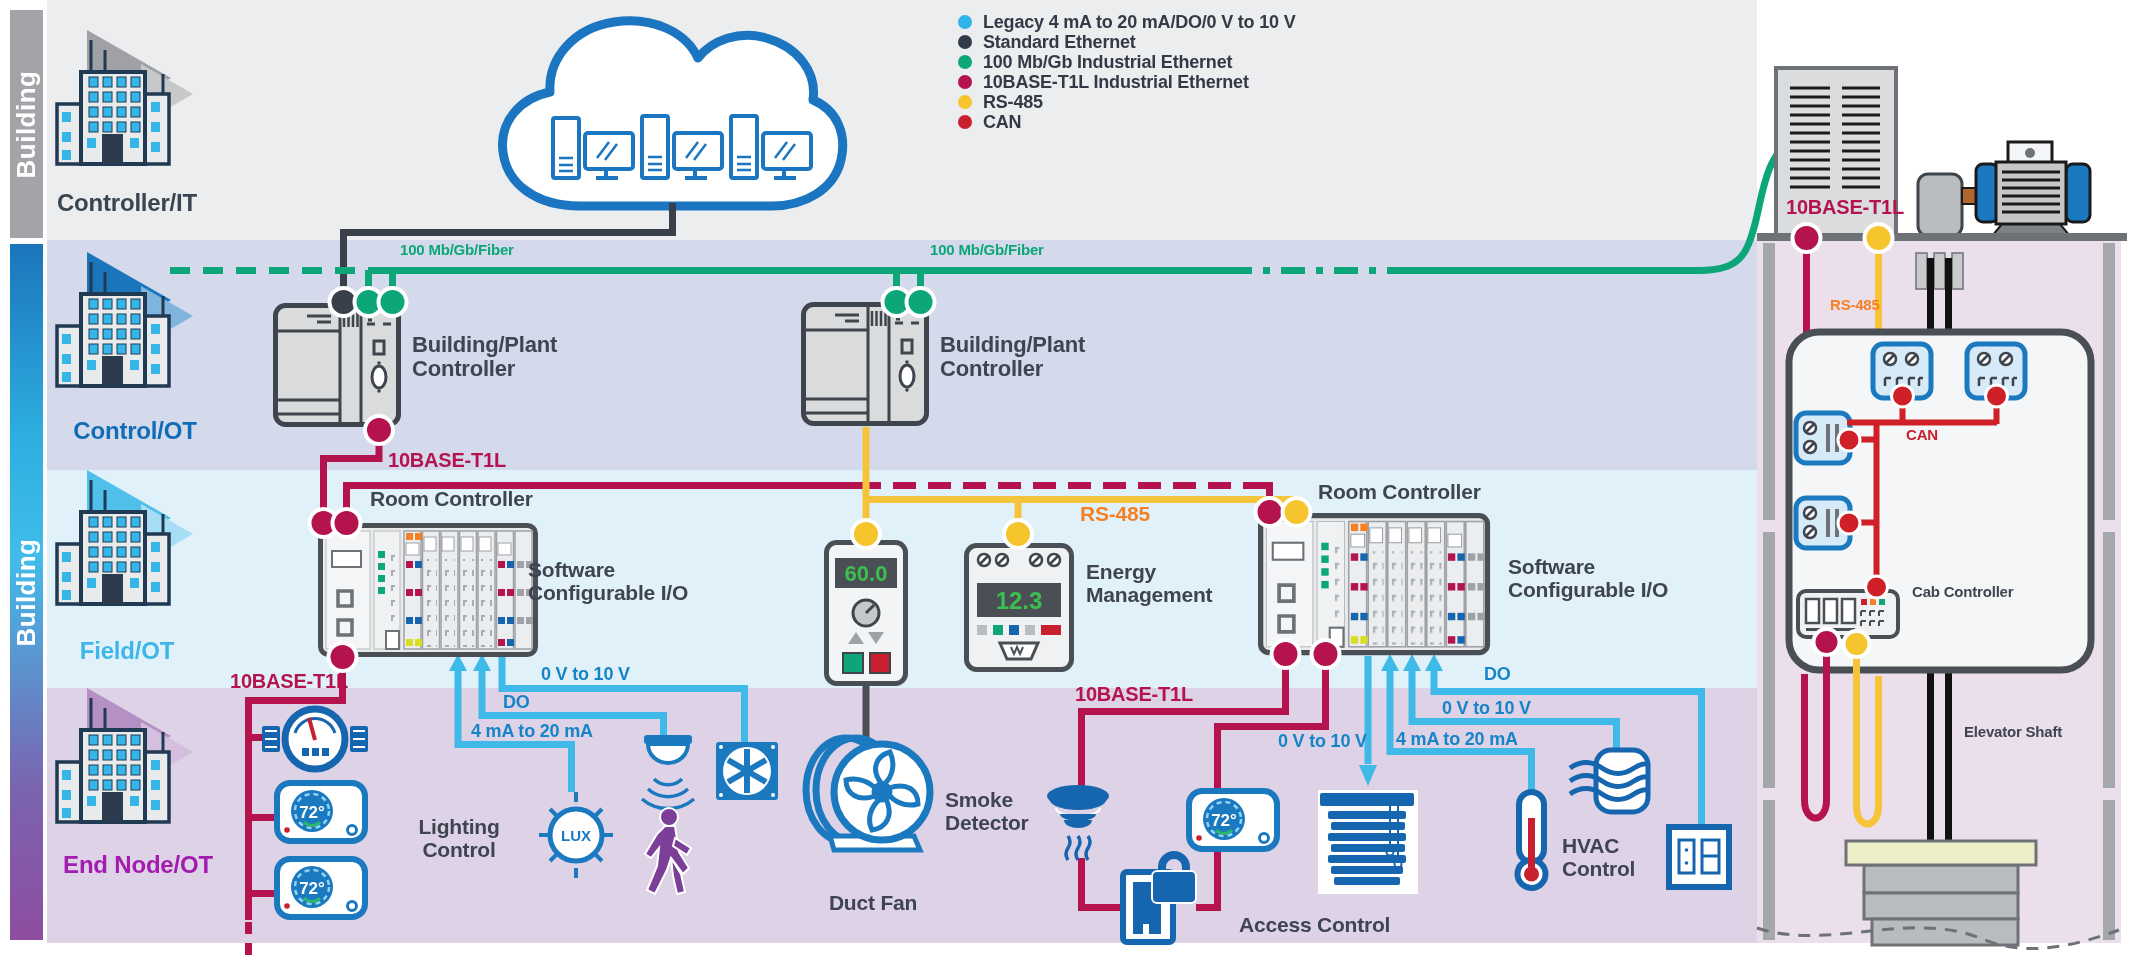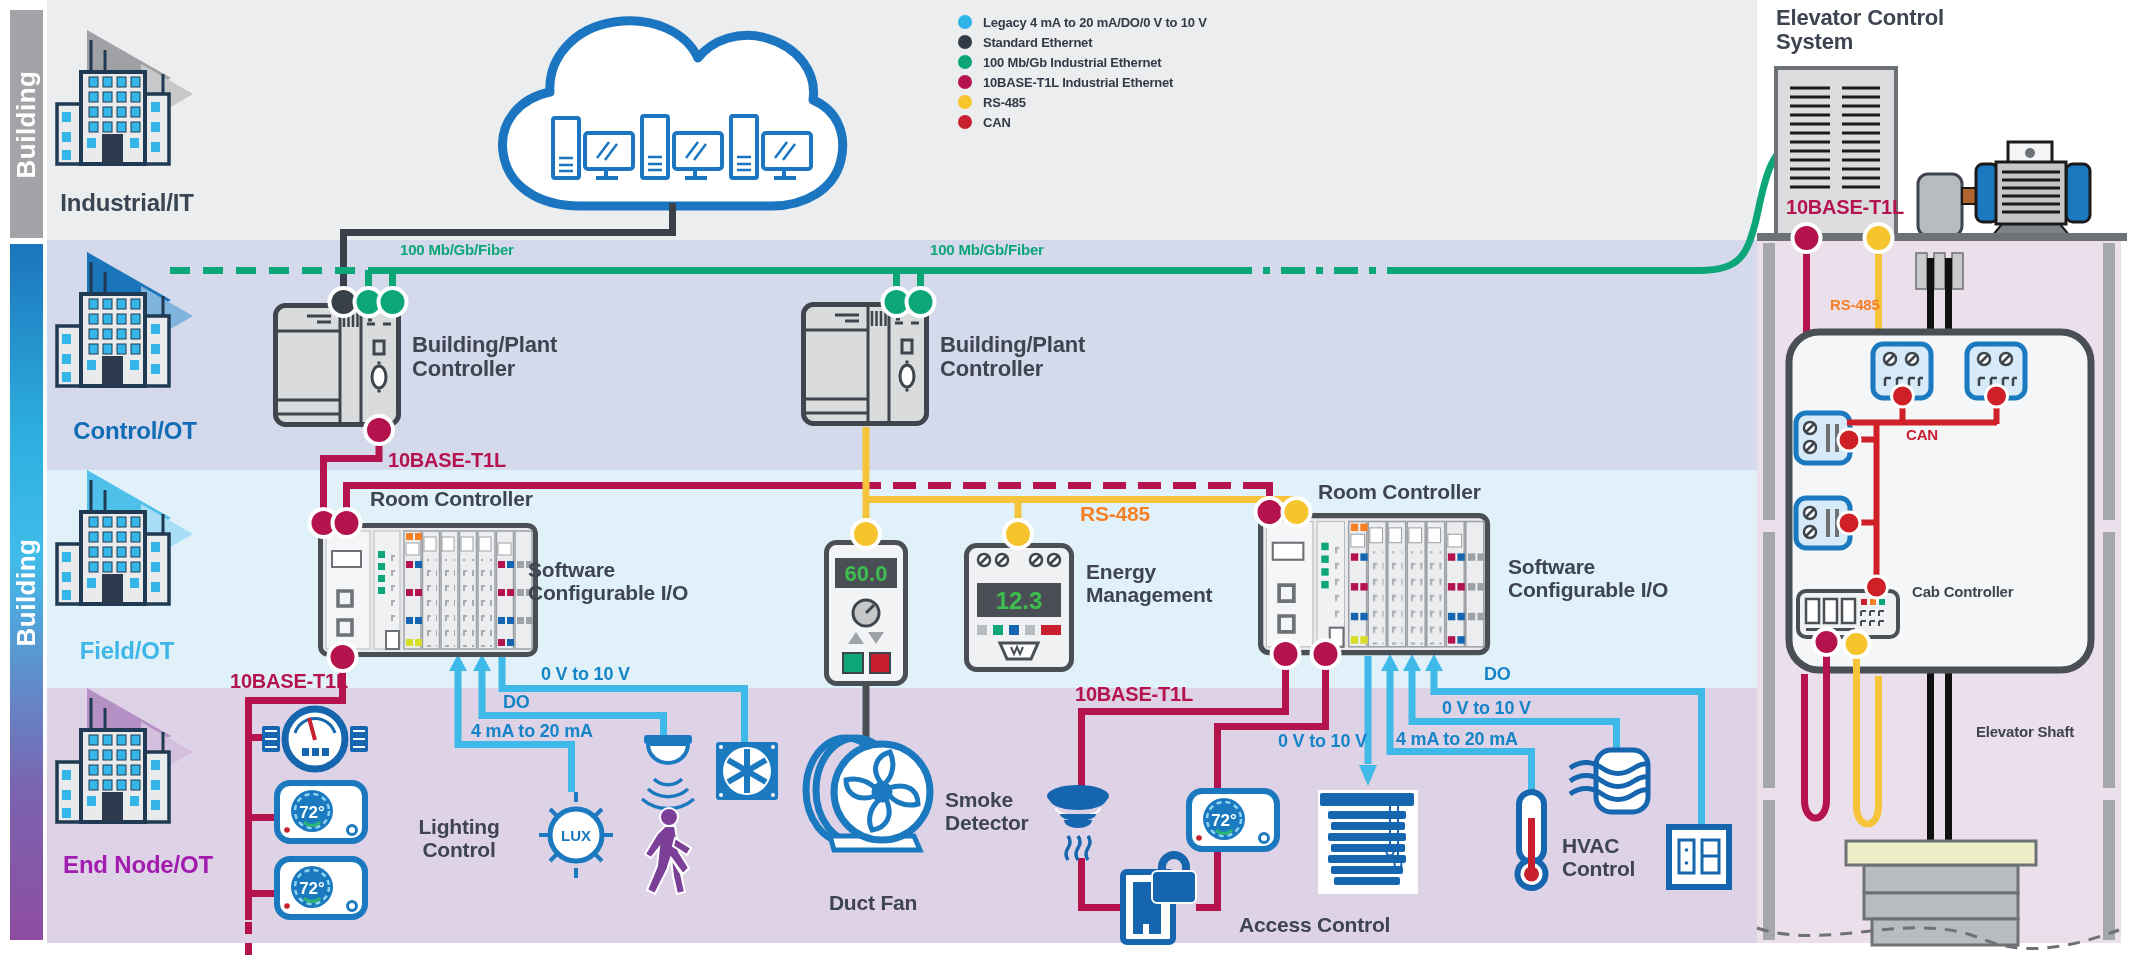--- a/index.html
+++ b/index.html
@@ -5,21 +5,21 @@
   html,body{margin:0;padding:0;background:#fff;}
   #canvas{position:relative;width:2132px;height:962px;background:#fff;overflow:hidden;
           font-family:"Liberation Sans",sans-serif;}
   .abs{position:absolute;}
   .row{position:absolute;left:47px;width:1710px;}
   .lbl{position:absolute;font-weight:bold;color:#3E4450;line-height:1.1;letter-spacing:-0.2px;white-space:pre-line;}
   .center{text-align:center;}
   .s17{font-size:20px}.s18{font-size:18px}.s20{font-size:15px}.s21{font-size:21px}.s22{font-size:22px}.s24{font-size:24px}
   .green{color:#0CA678}.crimson{color:#B4134E}.orange{color:#F58025}.cyanlbl{color:#1585C8}.redlbl{color:#C8202F}
   #legend{position:absolute;left:958px;top:12px;}
-  .leg-row{display:flex;align-items:center;gap:11px;height:20px;font-size:13px;font-weight:bold;color:#333A47;letter-spacing:-0.2px;}
+  .leg-row{display:flex;align-items:center;gap:11px;height:20px;font-size:18px;font-weight:bold;color:#333A47;letter-spacing:-0.2px;}
   .leg-dot{width:14px;height:14px;border-radius:50%;flex:0 0 auto;}
   .vband{position:absolute;left:10px;width:33px;display:flex;align-items:center;justify-content:center;}
   .vband span{transform:rotate(-90deg);white-space:nowrap;color:#fff;font-weight:bold;font-size:26px;letter-spacing:0.5px;}
   svg{position:absolute;left:0;top:0;}
   svg text{font-family:"Liberation Sans",sans-serif;font-weight:bold;}
 </style>
 </head>
 <body>
 
 <div id="canvas">
@@ -587,21 +587,21 @@
     <div class="leg-row">
         <span class="leg-dot" style="background: rgb(246, 196, 44);"></span>
         <span>RS-485</span>
       </div>
     <div class="leg-row">
         <span class="leg-dot" style="background: rgb(200, 32, 47);"></span>
         <span>CAN</span>
       </div>
   </div>
 
-  <div class="lbl s24 center" style="left: 47px; top: 190px; width: 160px; color: rgb(58, 69, 82);">Industrial/IT</div>
+  <div class="lbl s24 center" style="left: 47px; top: 190px; width: 160px; color: rgb(58, 69, 82);">Controller/IT</div>
   <div class="lbl s24 center" style="left: 47px; top: 418px; width: 160px; color: rgb(15, 108, 181); margin-left: 8px;">Control/OT</div>
   <div class="lbl s24 center" style="left: 47px; top: 638px; width: 160px; color: rgb(63, 182, 232);">Field/OT</div>
   <div class="lbl s24 center" style="left: 58px; top: 852px; width: 160px; color: #a21caf;">End Node/OT</div>
 
   <div class="lbl s20 green" style="left:400px;top:242px;">100 Mb/Gb/Fiber</div>
   <div class="lbl s20 green" style="left:930px;top:242px;">100 Mb/Gb/Fiber</div>
   <div class="lbl s22" style="left:412px;top:333px;width:170px;">Building/Plant Controller</div>
   <div class="lbl s22" style="left:940px;top:333px;width:170px;">Building/Plant Controller</div>
   <div class="lbl s17 crimson" style="left:388px;top:449px;">10BASE-T1L</div>
   <div class="lbl s21" style="left:370px;top:487px;">Room Controller</div>
@@ -619,20 +619,19 @@
   <div class="lbl s21 center" style="left:404px;top:815px;width:110px;">Lighting Control</div>
   <div class="lbl s21 center" style="left:818px;top:855px;width:110px;margin-top:36px;">Duct Fan</div>
   <div class="lbl s21" style="left:945px;top:788px;width:120px;">Smoke Detector</div>
   <div class="lbl s21" style="left:1192px;top:913px;margin-left:47px;">Access Control</div>
   <div class="lbl s18 cyanlbl" style="left:1278px;top:732px;">0 V to 10 V</div>
   <div class="lbl s18 cyanlbl" style="left:1396px;top:730px;">4 mA to 20 mA</div>
   <div class="lbl s18 cyanlbl" style="left:1442px;top:699px;">0 V to 10 V</div>
   <div class="lbl s18 cyanlbl" style="left:1484px;top:665px;">DO</div>
   <div class="lbl s21" style="left:1562px;top:834px;width:100px;">HVAC Control</div>
 
-  <div class="lbl s22" style="left:1776px;top:6px;width:200px;">Elevator Control System</div>
   <div class="lbl s17 crimson" style="left:1786px;top:196px;">10BASE-T1L</div>
   <div class="lbl s20 orange" style="left:1830px;top:297px;">RS-485</div>
   <div class="lbl s20 redlbl" style="left:1906px;top:427px;">CAN</div>
   <div class="lbl s20" style="left:1912px;top:584px;width:110px;">Cab Controller</div>
-  <div class="lbl s20" style="left:1964px;top:724px;width:110px;text-align:right;">Elevator Shaft</div>
+  <div class="lbl s20" style="left:1964px;top:724px;width:110px;">Elevator Shaft</div>
 
 </div>
 
 </body></html>

